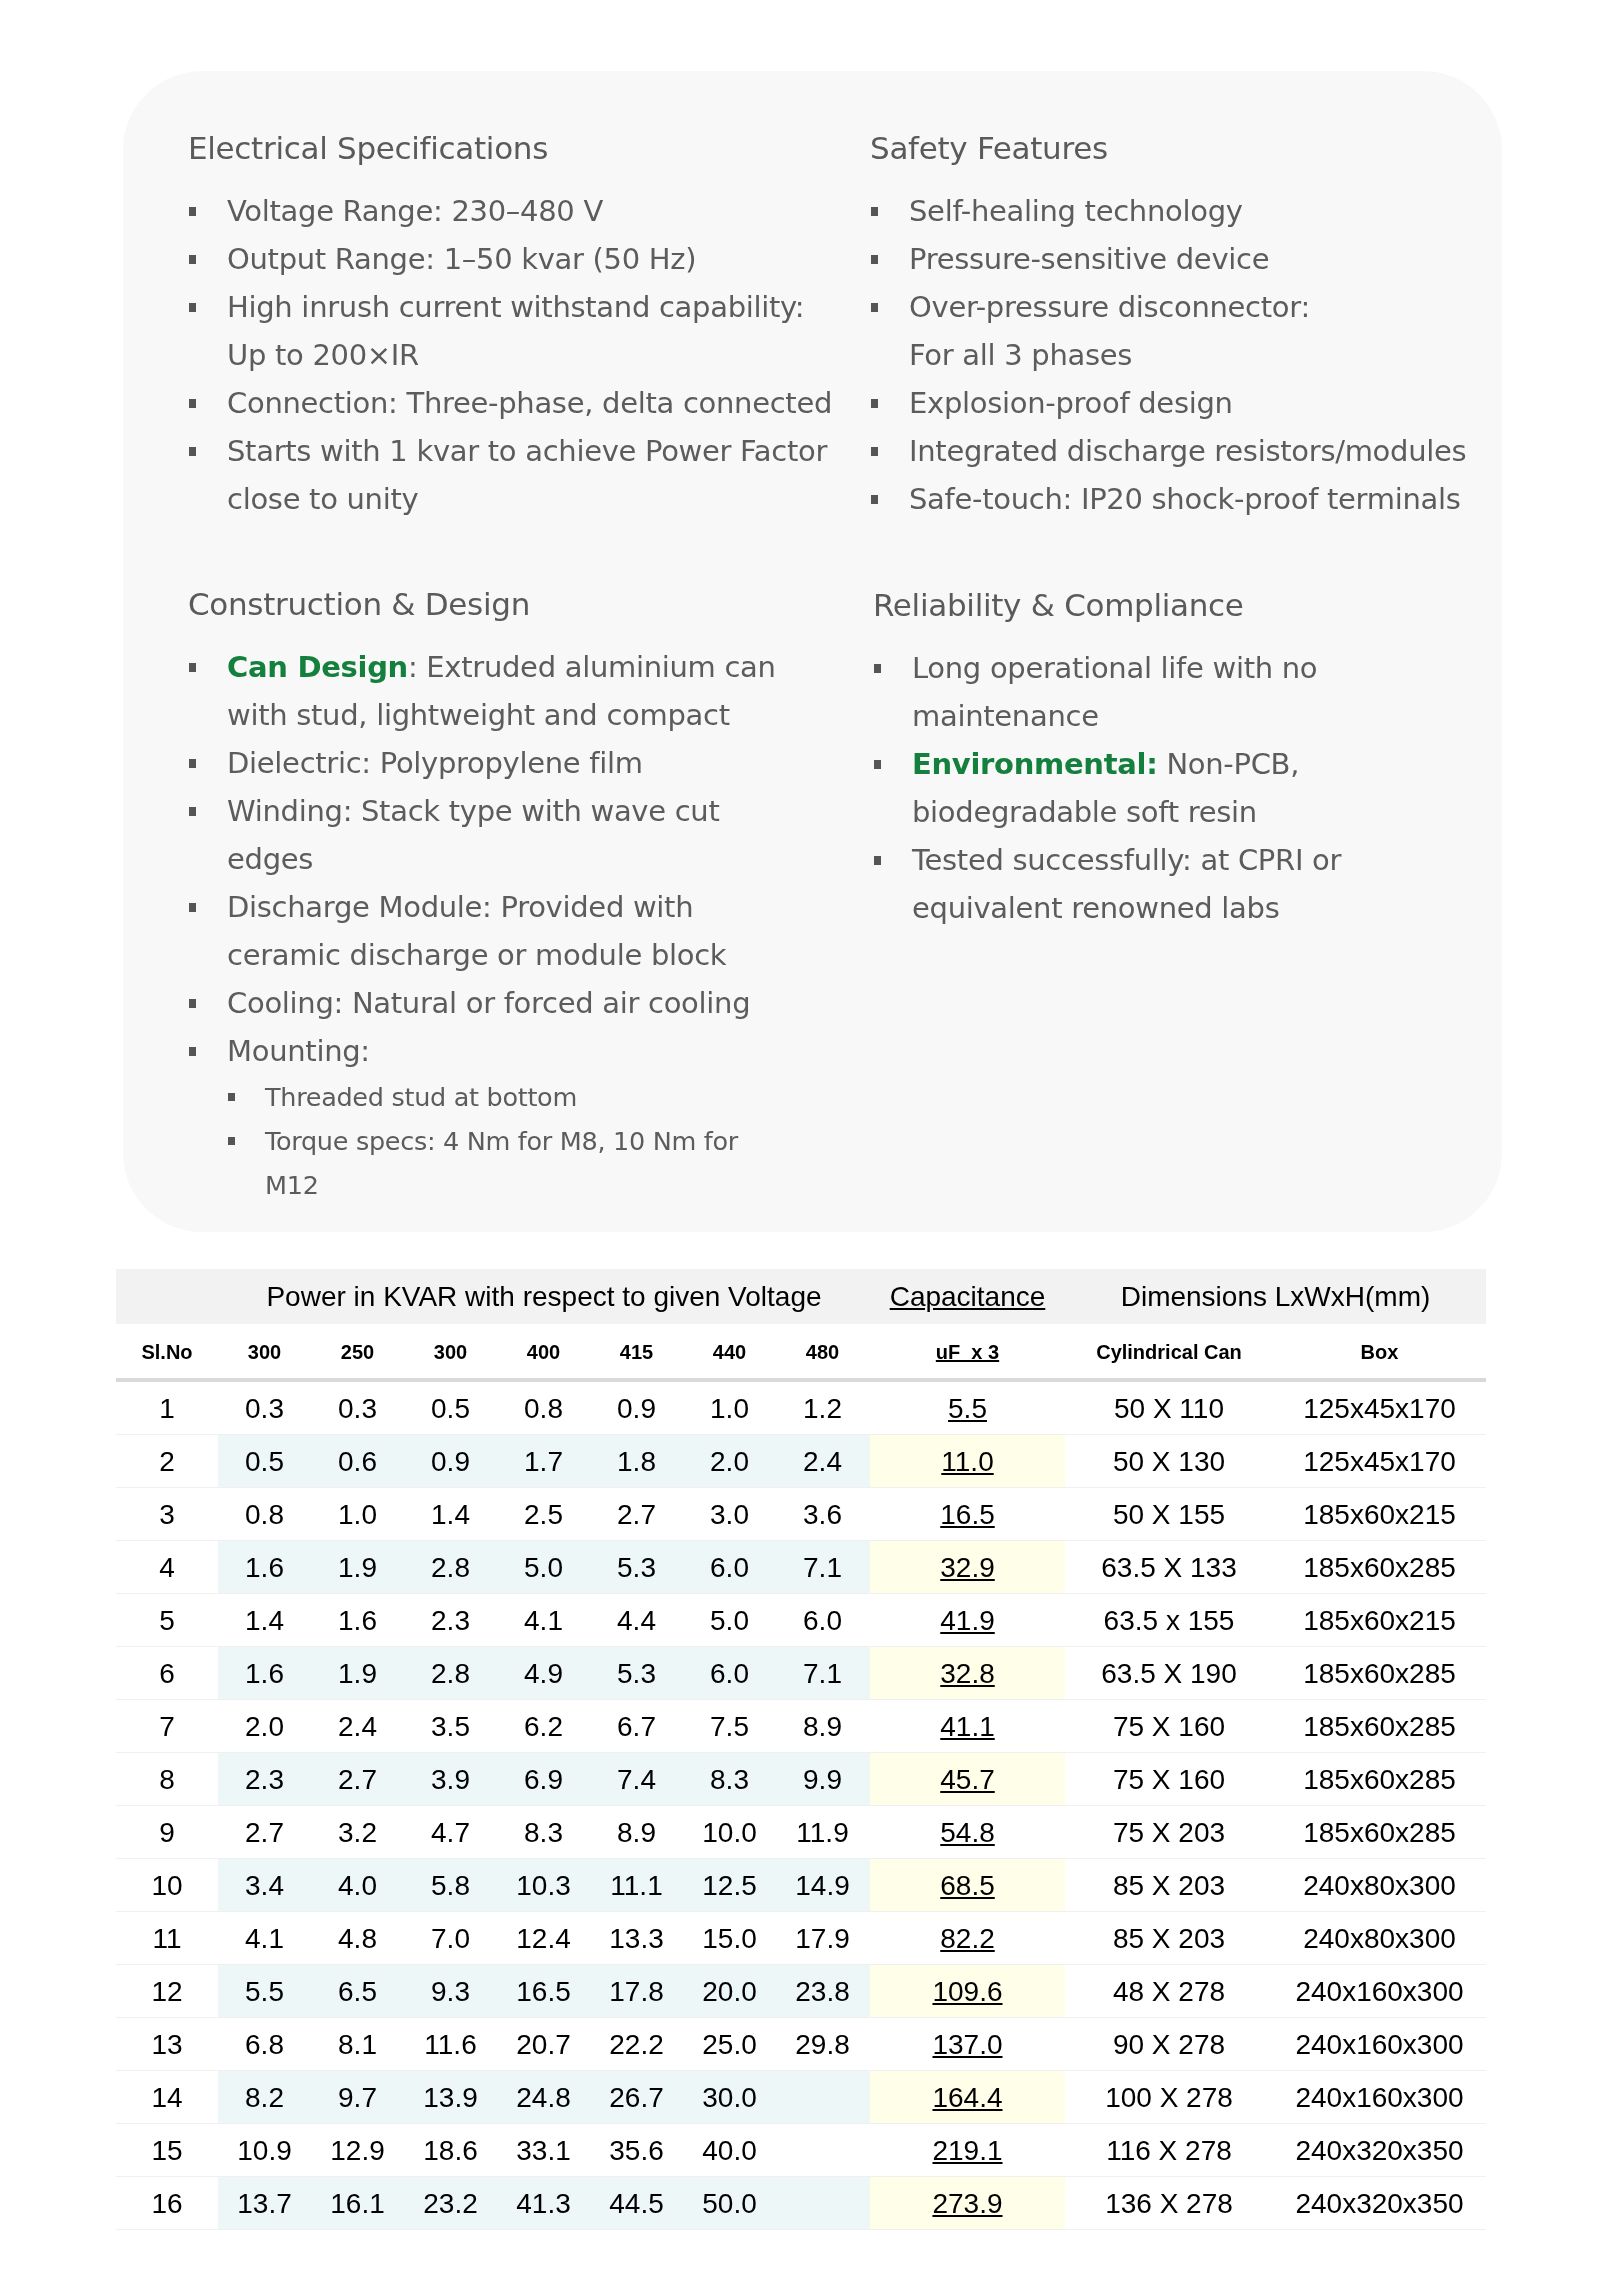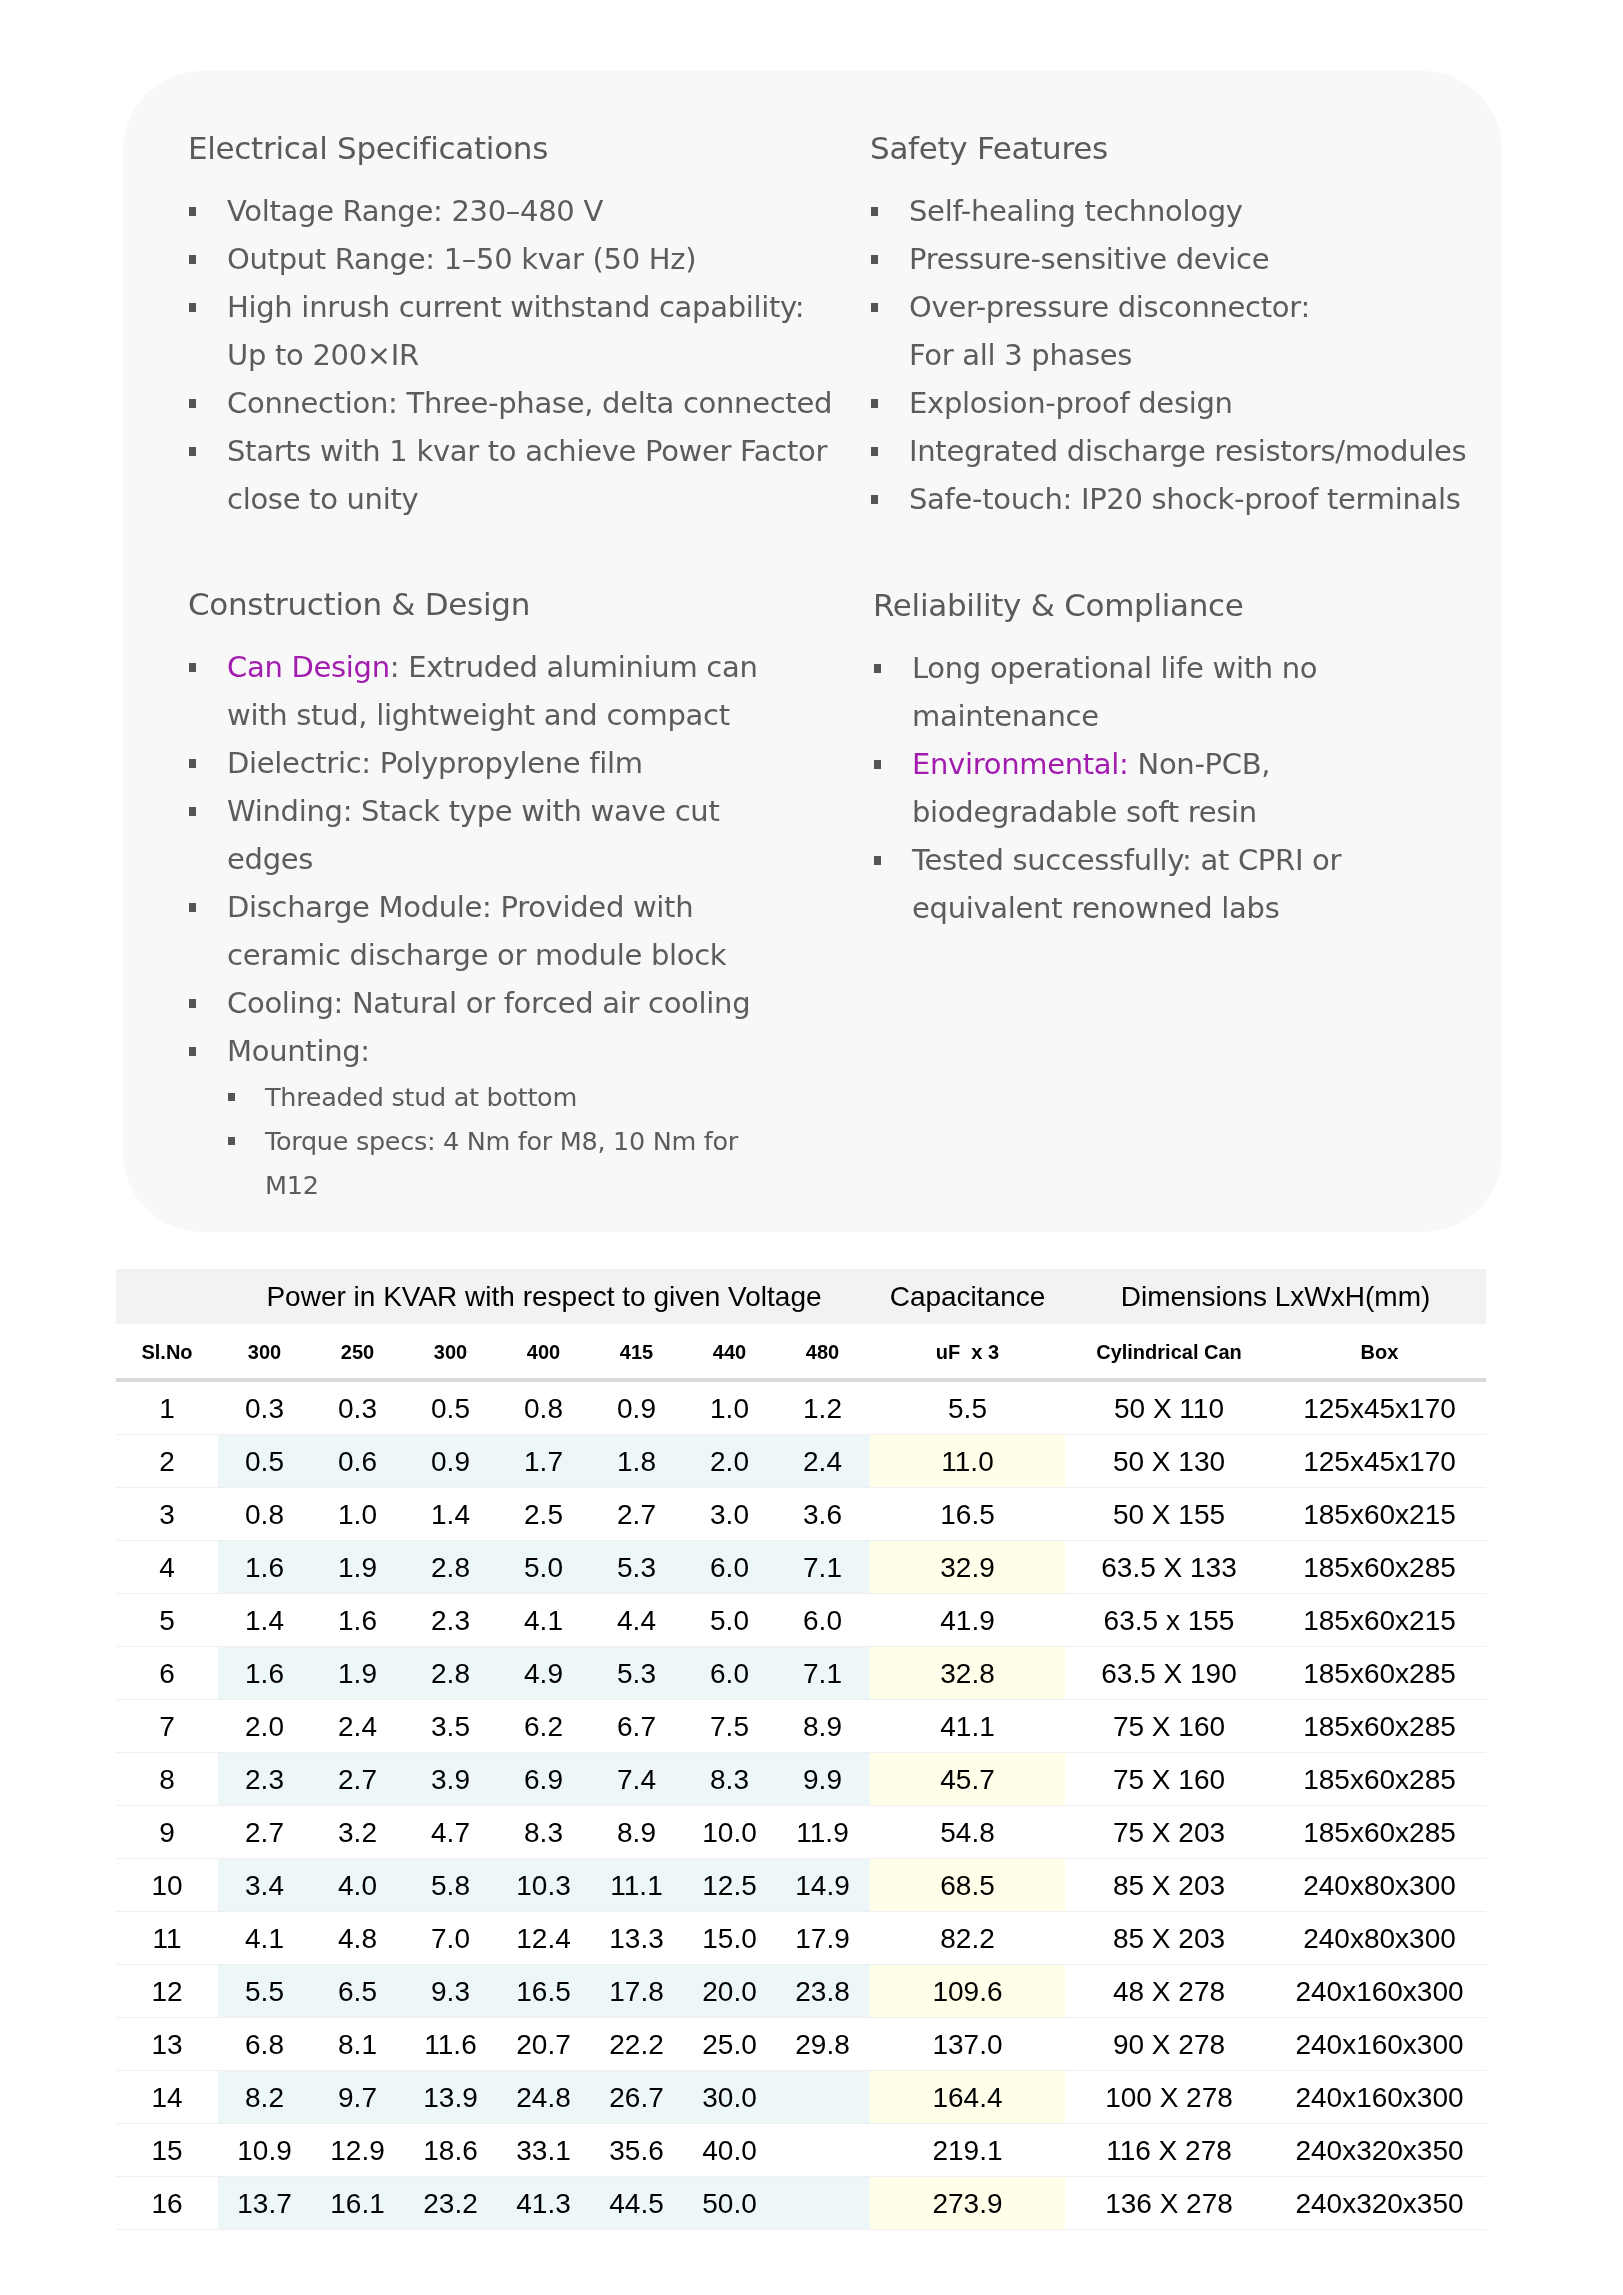--- a/index.html
+++ b/index.html
@@ -16,21 +16,21 @@
       color: #5a5a5a; line-height: 39px;
     }
     .section ul { list-style: none; margin: 19px 0 0 0; padding: 0; }
     .section li {
       position: relative; padding-left: 39px; font-size: 29px; line-height: 48px;
       letter-spacing: -0.3px; color: #5c5c5c;
     }
     .section li .bullet {
       position: absolute; left: 1.3px; top: 20px; width: 7.2px; height: 8.5px; background: #555;
     }
-    .section li b { font-weight: normal; color: #a21caf; }
+    .section li b { font-weight: bold; color: #15803d; }
     .section ul.sub { margin: 0; }
     .section ul.sub li { font-size: 25.5px; line-height: 44px; padding-left: 38px; }
     .section ul.sub li .bullet { top: 17.7px; width: 6.5px; height: 7.9px; }
 
     #sec-elec { left: 65px; top: 58px; width: 654px; }
     #sec-safety { left: 747px; top: 58px; width: 628px; }
     #sec-cons { left: 65px; top: 514px; width: 628px; }
     #sec-rel { left: 750px; top: 515px; width: 589px; }
 
     
@@ -58,21 +58,21 @@
     }
     
     .c-sl { left: 0; width: 102px; }
     .c-v0 { left: 102px; width: 93px; }
     .c-v1 { left: 195px; width: 93px; }
     .c-v2 { left: 288px; width: 93px; }
     .c-v3 { left: 381px; width: 93px; }
     .c-v4 { left: 474px; width: 93px; }
     .c-v5 { left: 567px; width: 93px; }
     .c-v6 { left: 659px; width: 95px; }
-    .c-cap { left: 754px; width: 195px; }
+    .c-cap { left: 754px; width: 195px; text-decoration: underline; }
     .c-cyl { left: 949px; width: 208px; }
     .c-box { left: 1157px; width: 213px; }
     .c-power { left: 102px; width: 652px; }
     .c-dims { left: 949px; width: 421px; }
   </style>
 </head>
 <body>
 
 <div class="card">
   <div class="section" id="sec-elec">

